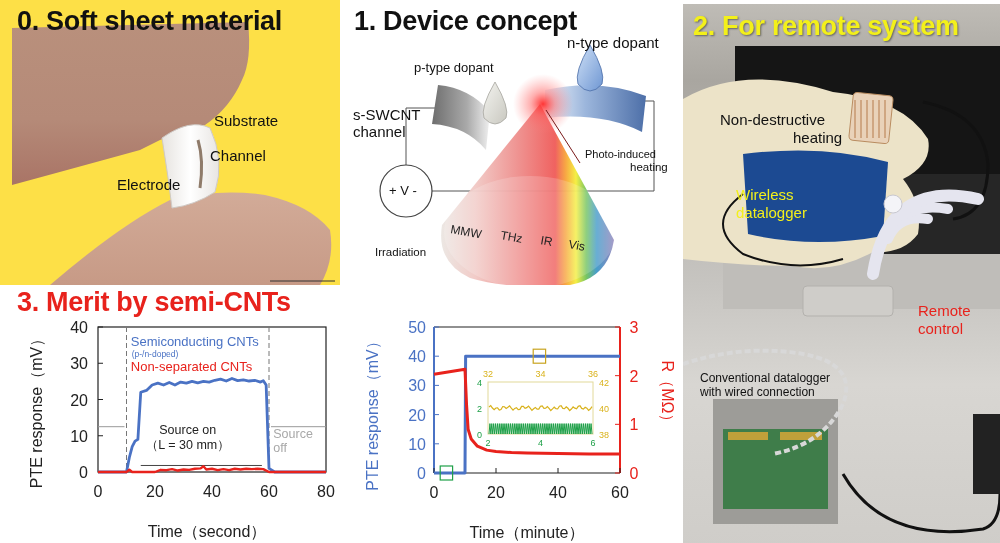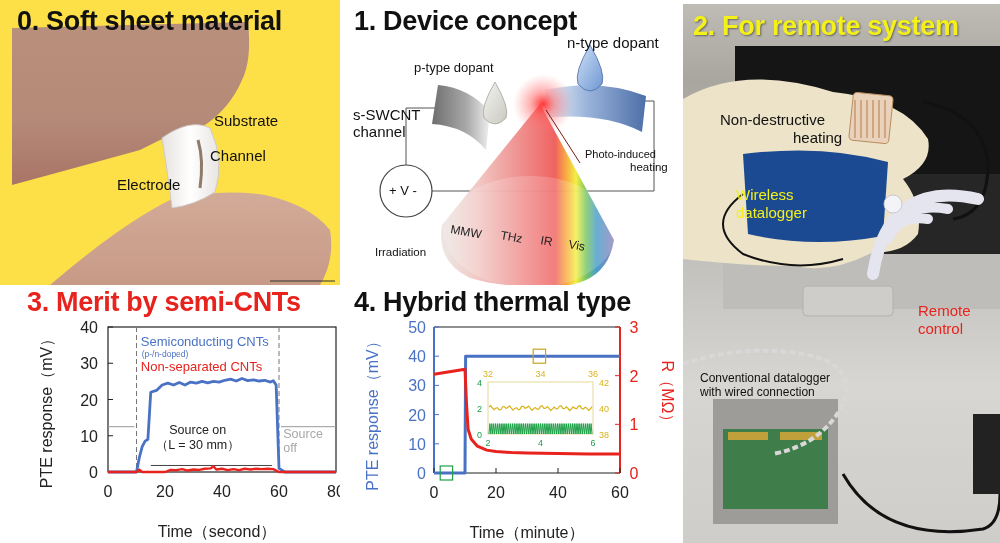--- a/index.html
+++ b/index.html
@@ -18,21 +18,21 @@
   
   #p1 { left: 340px; top: 0; width: 340px; height: 285px; background: #fff; }
   #p1 .title { left: 14px; top: 6px; color: #111; z-index: 3; }
 
   
   #p2 { left: 683px; top: 4px; width: 366px; height: 543px;
         background: linear-gradient(180deg, #bfbcb6 0%, #a9a6a0 14%, #c7c5c1 52%, #d8d6d2 70%, #cfcdc9 100%); }
   #p2 .title { left: 10px; top: 7px; color: #f3f01a; text-shadow: 1px 1px 2px rgba(0,0,0,0.45); z-index: 5; }
 
   
-  #p3 { left: 0; top: 285px; width: 340px; height: 258px; background: #fff; margin-left: 10px; }
+  #p3 { left: 0; top: 285px; width: 340px; height: 258px; background: #fff; }
   #p3 .title { left: 17px; top: 2px; color: #e8221c; }
   #p4 { left: 340px; top: 285px; width: 340px; height: 258px; background: #fff; }
   #p4 .title { left: 14px; top: 2px; color: #111; }
 </style>
 </head>
 <body>
 
 <div class="panel" id="p0">
   <svg width="340" height="285" style="position:absolute;left:0;top:0;">
     <defs>
@@ -227,21 +227,20 @@
         <text x="130.775" y="52.5" font-size="13" fill="#e8221c">Non-separated CNTs</text>
         <text x="187.77499999999998" y="115.9375" text-anchor="middle" font-size="12.5" fill="#222">Source on</text>
         <text x="187.77499999999998" y="131.1625" text-anchor="middle" font-size="12.5" fill="#222">（L = 30 mm）</text>
         <text x="273.275" y="119.5625" font-size="12.5" fill="#a8a8a8">Source</text>
         <text x="273.275" y="133.7" font-size="12.5" fill="#a8a8a8">off</text>
       </g>
   </svg>
 </div>
 
 <div class="panel" id="p4">
-  <div class="title">4. Hybrid thermal type</div>
   <svg id="chart4" width="340" height="225" style="position:absolute;left:0;top:33px;">
     <g id="c4-plot">
         <line x1="94" x2="280" y1="9" y2="9" stroke="#222" stroke-width="1.2"></line>
         <line x1="94" x2="280" y1="155" y2="155" stroke="#222" stroke-width="1.2"></line>
         <line x1="94" x2="94" y1="9" y2="155" stroke="#4a72c4" stroke-width="2"></line>
         <line x1="280" x2="280" y1="9" y2="155" stroke="#e8221c" stroke-width="2"></line>
         <line x1="94" x2="99" y1="155" y2="155" stroke="#4a72c4"></line>
         <text x="86" y="161" text-anchor="end" font-size="16" fill="#4a72c4">0</text>
         <line x1="94" x2="99" y1="125.8" y2="125.8" stroke="#4a72c4"></line>
         <text x="86" y="131.8" text-anchor="end" font-size="16" fill="#4a72c4">10</text>

